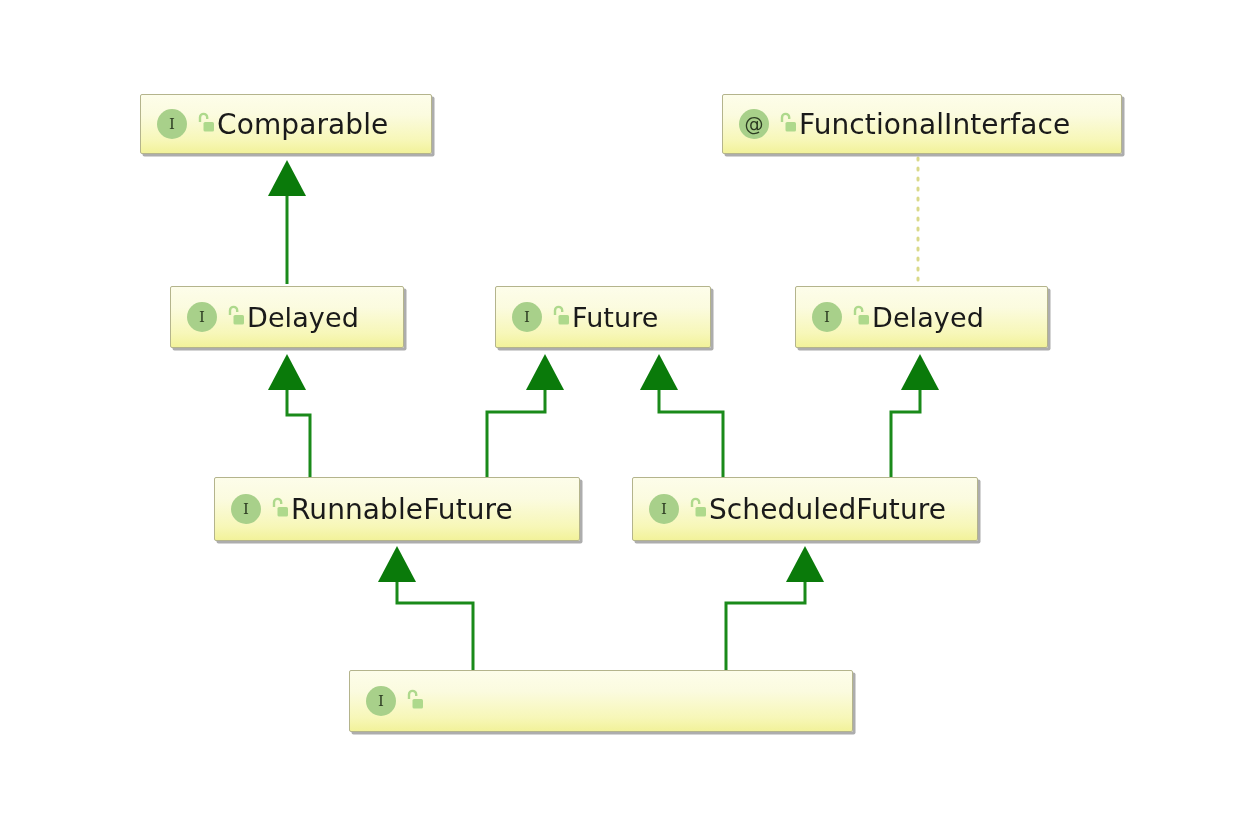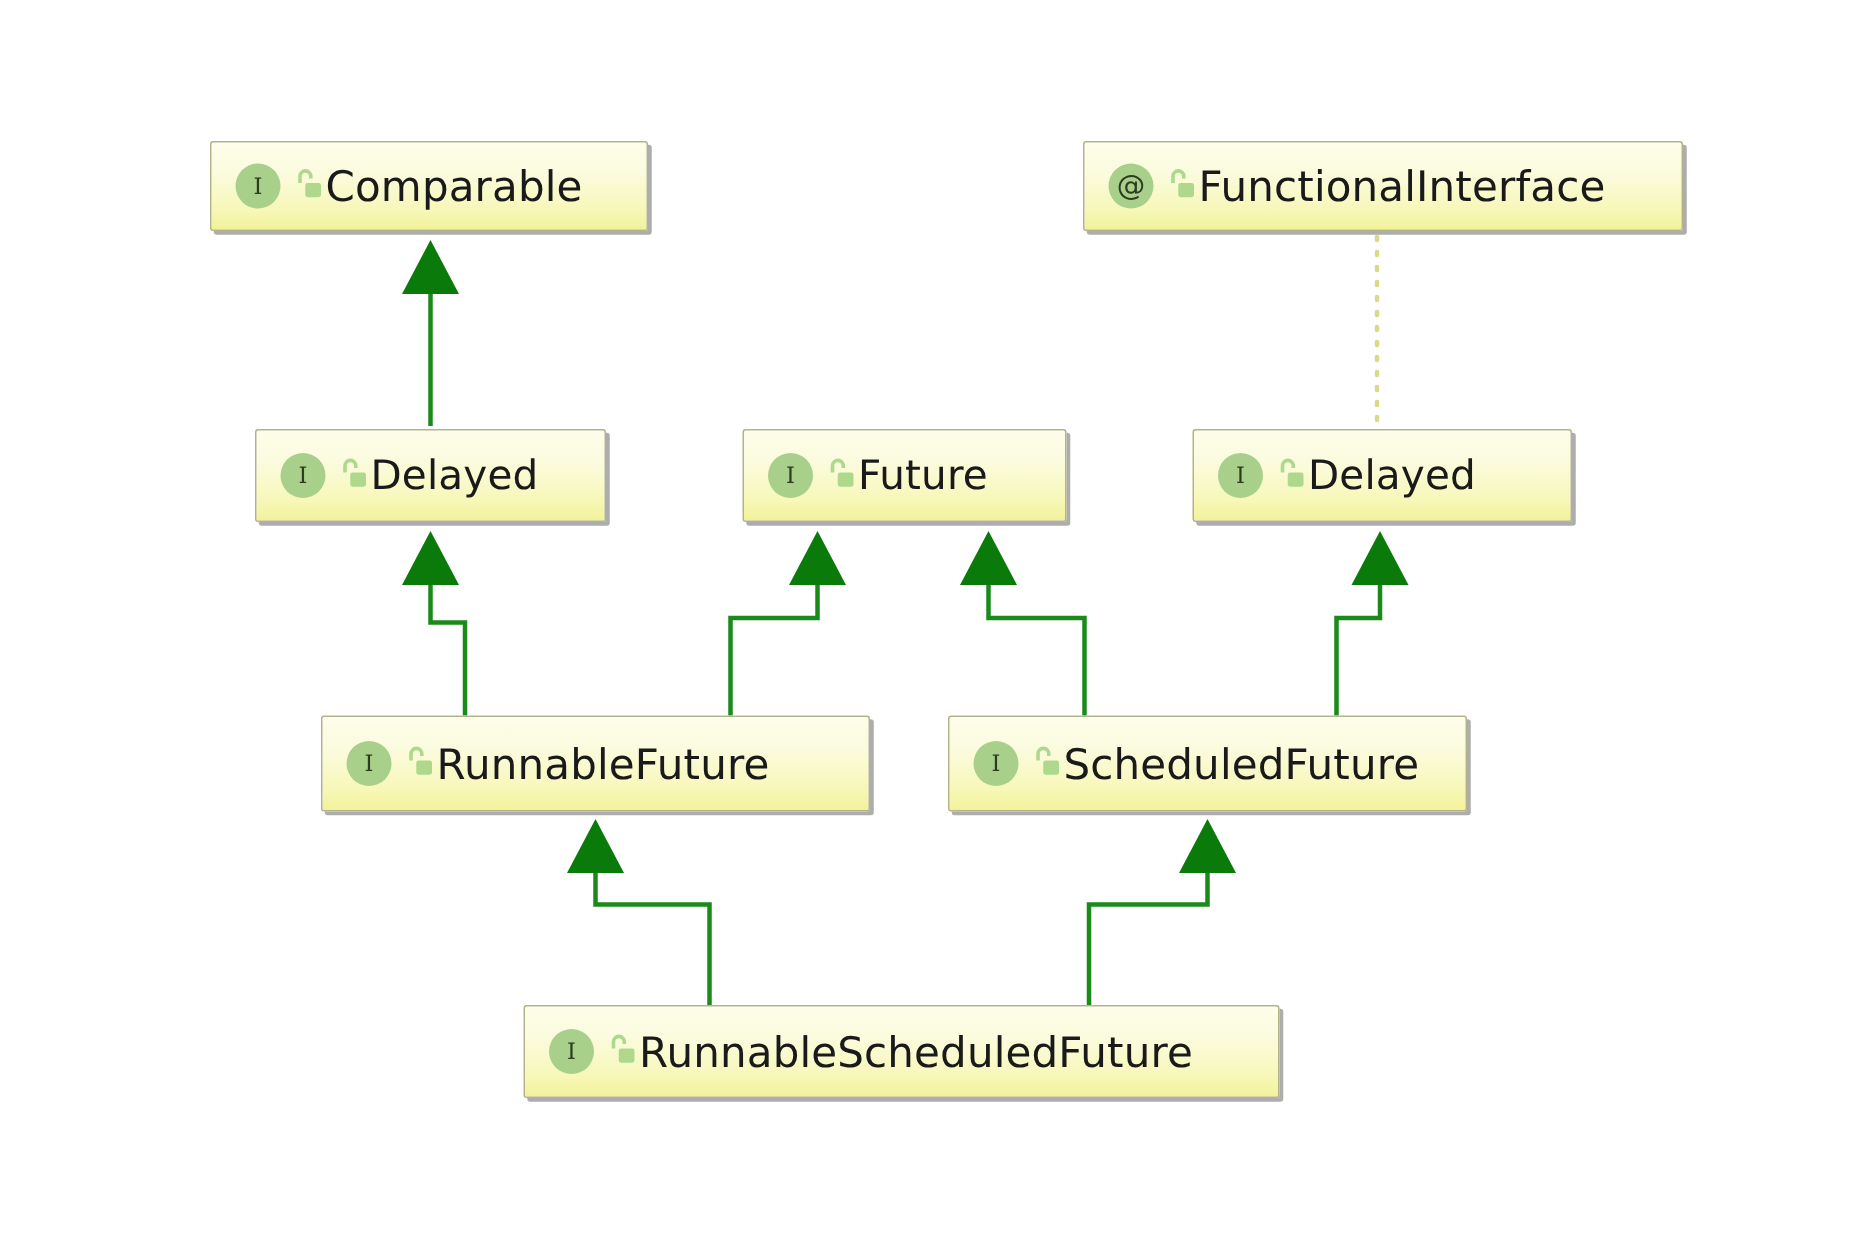--- a/index.html
+++ b/index.html
@@ -208,16 +208,15 @@
   </div>
 
   <div class="uml-node" style="left:349px; top:670px; width:504px; height:62px;">
     <span class="node-stereotype-icon kind-interface">I</span>
     <span class="node-visibility-icon">
       <svg width="22" height="26" viewBox="0 0 22 26" xmlns="http://www.w3.org/2000/svg">
         <path d="M5 11 L5 6.5 A3.6 3.6 0 0 1 12.2 6.5 L12.2 8" fill="none" stroke="#aed98c" stroke-width="2.4"></path>
         <rect x="8.5" y="11" width="10.5" height="9.5" rx="1.6" fill="#aed98c"></rect>
       </svg>
     </span>
-    <span class="node-title">RunnableScheduledFuture</span>
   </div>
 
 </div>
 
 </body></html>

